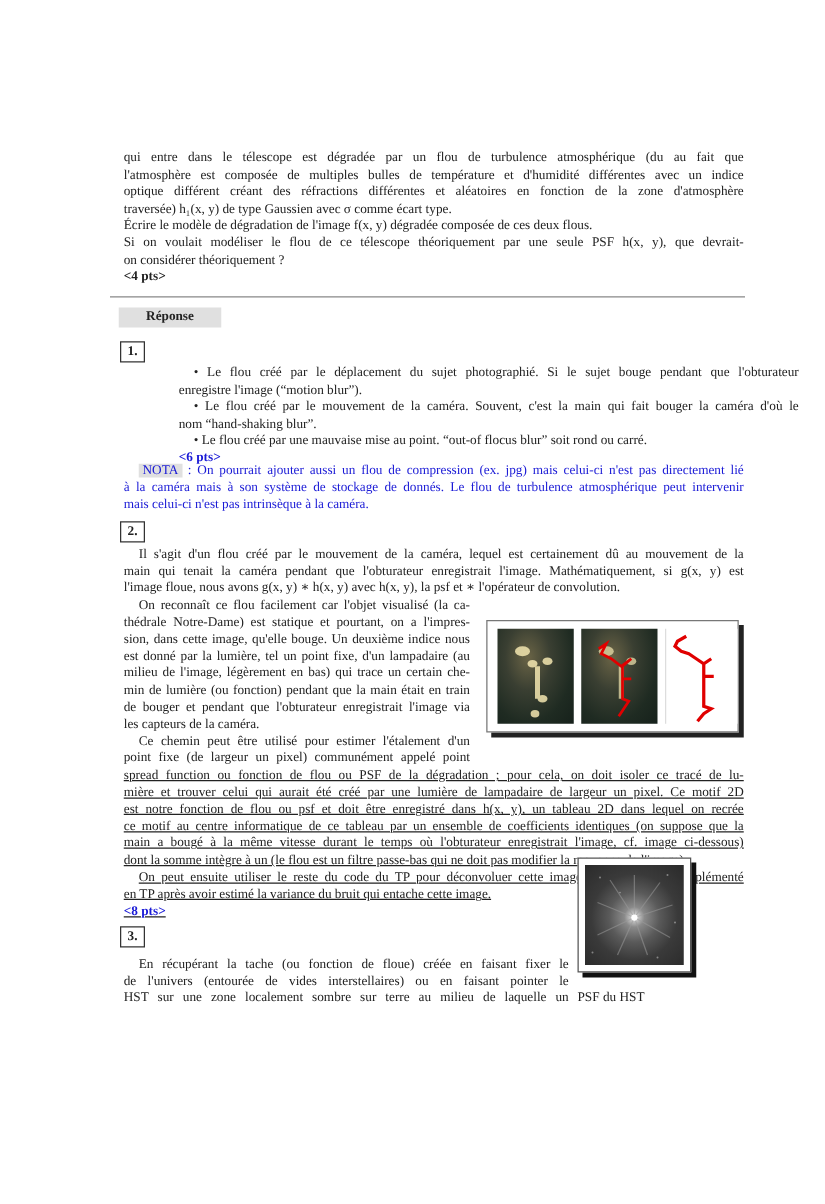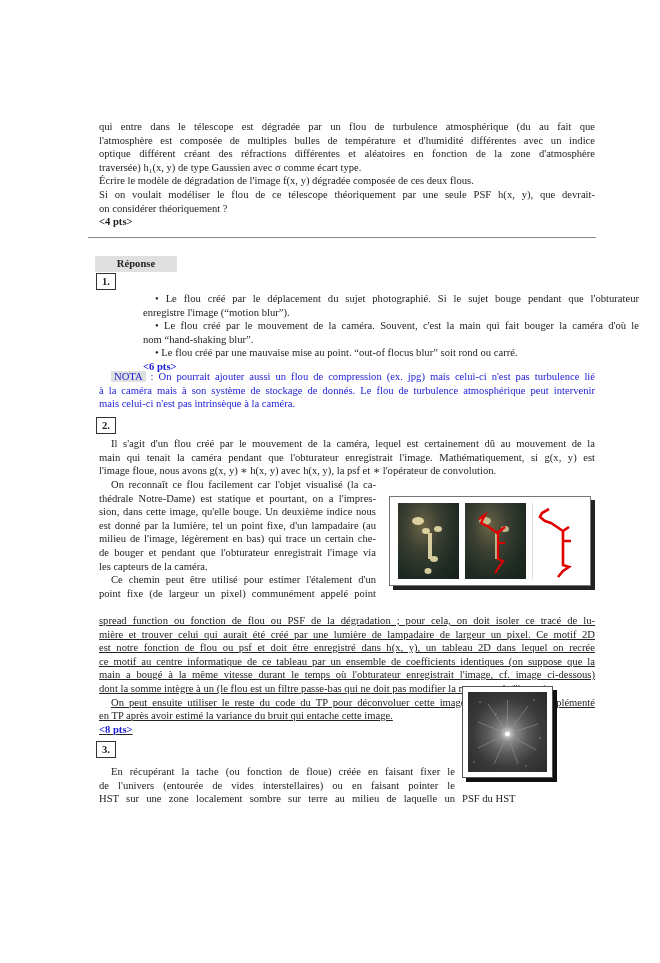--- a/index.html
+++ b/index.html
@@ -7,21 +7,21 @@
          font-family: "DejaVu Serif", "Liberation Serif", serif; color: #222; }
   .page { position: absolute; left: 0; top: 0; width: 660px; height: 963px; }
   .txt { position: absolute; left: 99px; width: 496px; font-size: 10.6px; line-height: 13.6px;
          text-align: justify; font-family: "Liberation Serif", "DejaVu Serif", serif; }
   .line { display: block; white-space: nowrap; }
   .j { text-align-last: justify; }
   .ind { text-indent: 12px; }
   .b { font-weight: bold; }
   .blue { color: #1a1ad6; }
   .rule { position: absolute; left: 88px; width: 508px; height: 1px; background: #888; top: 237px; }
-  .reponse { position: absolute; left: 95px; top: 256px; width: 82px; height: 16px; background: #e0e0e0;
+  .reponse { position: absolute; left: 95px; top: 246px; width: 82px; height: 16px; background: #e0e0e0;
              font-family: "Liberation Serif", serif; font-weight: bold; font-size: 10.6px; line-height: 16px;
              text-align: center; }
   .numbox { position: absolute; left: 96px; width: 18px; height: 15px; border: 1px solid #333;
             font-family: "Liberation Serif", serif; font-weight: bold; font-size: 10.6px; line-height: 15px;
             text-align: center; background: #fff; }
   .nota-tag { background: #e0e0e0; padding: 0 3px; }
   .fig1 { position: absolute; left: 389px; top: 496px; width: 200px; height: 88px; border: 1px solid #777;
           background: #fff; box-shadow: 4px 4px 0 #222; }
   .ph { position: absolute; top: 6px; width: 61px; height: 76px; }
   .ph1 { left: 8px; background: radial-gradient(ellipse at 40% 30%, #6a6446 0%, #3a3f32 35%, #1f2b22 70%, #16211b 100%); }
@@ -58,38 +58,39 @@
   <div class="txt" style="top:292px;margin-left:44px;">
     <span class="line j ind">• Le flou créé par le déplacement du sujet photographié. Si le sujet bouge pendant que l'obturateur</span>
     <span class="line">enregistre l'image (“motion blur”).</span>
     <span class="line j ind">• Le flou créé par le mouvement de la caméra. Souvent, c'est la main qui fait bouger la caméra d'où le</span>
     <span class="line">nom “hand-shaking blur”.</span>
     <span class="line ind">• Le flou créé par une mauvaise mise au point. “out-of flocus blur” soit rond ou carré.</span>
     <span class="line b blue">&lt;6 pts&gt;</span>
   </div>
 
   <div class="txt blue" style="top:370px;">
-    <span class="line j ind"><span class="nota-tag">NOTA</span><span> : On pourrait ajouter aussi un flou de compression (ex. jpg) mais celui-ci n'est pas turbulence lié</span></span>
+    <span class="line j ind"><span class="nota-tag">NOTA</span><span> : On pourrait ajouter aussi un flou de compression (ex. jpg) mais celui-ci n'est pas directement lié</span></span>
     <span class="line j">à la caméra mais à son système de stockage de donnés. Le flou de turbulence atmosphérique peut intervenir</span>
     <span class="line">mais celui-ci n'est pas intrinsèque à la caméra.</span>
   </div>
 
   <div class="numbox" style="top:417px;">2.</div>
   <div class="txt" style="top:437px;">
     <span class="line j ind">Il s'agit d'un flou créé par le mouvement de la caméra, lequel est certainement dû au mouvement de la</span>
     <span class="line j">main qui tenait la caméra pendant que l'obturateur enregistrait l'image. Mathématiquement, si g(x, y) est</span>
     <span class="line">l'image floue, nous avons g(x, y) ∗ h(x, y) avec h(x, y), la psf et ∗ l'opérateur de convolution.</span>
   </div>
 
   <div class="txt" style="top:478px; width:277px;">
     <span class="line j ind">On reconnaît ce flou facilement car l'objet visualisé (la ca-</span>
     <span class="line j">thédrale Notre-Dame) est statique et pourtant, on a l'impres-</span>
     <span class="line j">sion, dans cette image, qu'elle bouge. Un deuxième indice nous</span>
     <span class="line j">est donné par la lumière, tel un point fixe, d'un lampadaire (au</span>
     <span class="line j">milieu de l'image, légèrement en bas) qui trace un certain che-</span>
+    <span class="line j">min de lumière (ou fonction) pendant que la main était en train</span>
     <span class="line j">de bouger et pendant que l'obturateur enregistrait l'image via</span>
     <span class="line">les capteurs de la caméra.</span>
     <span class="line j ind">Ce chemin peut être utilisé pour estimer l'étalement d'un</span>
     <span class="line j">point fixe (de largeur un pixel) communément appelé point</span>
   </div>
 
   <div class="txt" style="top:614px;text-decoration:underline;">
     <span class="line j">spread function ou fonction de flou ou PSF de la dégradation ; pour cela, on doit isoler ce tracé de lu-</span>
     <span class="line j">mière et trouver celui qui aurait été créé par une lumière de lampadaire de largeur un pixel. Ce motif 2D</span>
     <span class="line j">est notre fonction de flou ou psf et doit être enregistré dans h(x, y), un tableau 2D dans lequel on recrée</span>

